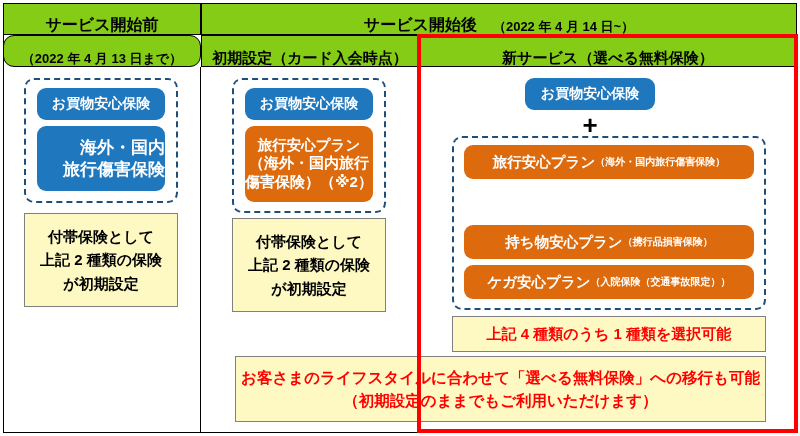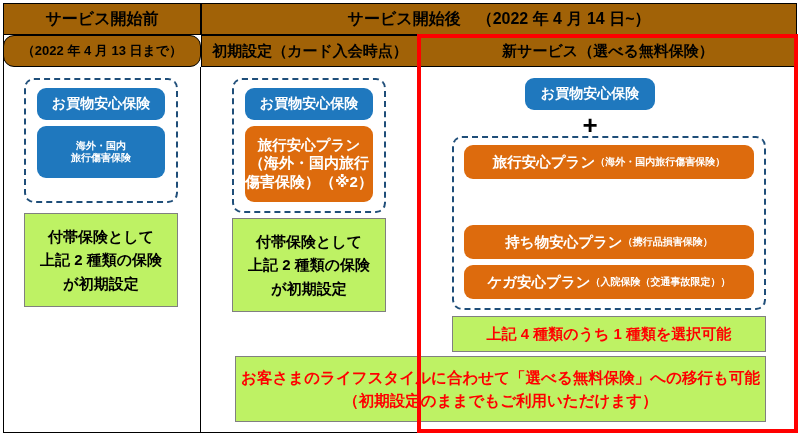--- a/index.html
+++ b/index.html
@@ -26,33 +26,33 @@
     left:3px; top:3px;
     width:794px; height:430px;
     box-sizing:border-box;
     border:1px solid #000;
   }
 
   
   .hdr{
     position:absolute;
     box-sizing:border-box;
-    background:#a16207;
+    background:#84cc16;
     border:1px solid #000;
-    display:flex;align-items:center;justify-content:center;
+    display:flex;align-items:flex-end;justify-content:center;
     text-align:center;
     line-height:1.1;
   }
   #hdr-before      { left:3px;   top:3px;  width:198px; height:32px; font-size:16px; }
   #hdr-before-date { left:3px;   top:35px; width:198px; height:32px; font-size:13px;border-radius:11px; }
   #hdr-after       { left:201px; top:3px;  width:596px; height:32px; font-size:16px; }
   #hdr-initial     { left:201px; top:35px; width:218px; height:32px; font-size:15px; }
   #hdr-new         { left:419px; top:35px; width:378px; height:32px; font-size:15px; }
 
-  .hdr .date-sub{ font-size:16px; margin-left:16px; font-weight:bold;}
+  .hdr .date-sub{ font-size:13px; margin-left:16px; font-weight:bold;}
 
   
   .vsep{
     position:absolute;
     width:1px;background:#000;
   }
   #vsep-1{ left:200px; top:67px; height:366px; }
   #vsep-2{ left:418px; top:67px; height:366px; }
 
   
@@ -81,21 +81,21 @@
     display:flex;align-items:center;justify-content:center;
     text-align:center;
     line-height:1.25;
   }
   .pill.blue  { background:#1F78BE; }
   .pill.orange{ background:#DD6B0D; }
 
   .note-box{
     position:absolute;
     box-sizing:border-box;
-    background:#bef264;
+    background:#fef9c3;
     border:1px solid #808080;
     display:flex;align-items:center;justify-content:center;
     text-align:center;
     line-height:1.55;
     font-size:15px;
     color:#000;
   }
   .note-box.red-text{ color:#FF0000; }
 
   .plus-sign{
@@ -106,21 +106,21 @@
     line-height:1;
     text-align:center;
   }
 
   .sub{ font-size:15px; font-weight:bold; }
   .ttl{ font-size:14.5px; font-weight:bold; }
 
   
   #c1-dashed { left:24px;  top:78px;  width:154px; height:125px; }
   #c1-pill-1 { left:37px;  top:88px;  width:128px; height:32px;  font-size:14px; }
-  #c1-pill-2 { left:37px;  top:126px; width:128px; height:52px;  font-size:10px; flex-direction:column; }
+  #c1-pill-2 { left:37px;  top:126px; width:128px; height:65px;  font-size:17px; flex-direction:column;align-items:flex-end; }
   #c1-note   { left:24px;  top:213px; width:154px; height:94px; }
 
   
   #c2-dashed { left:232px; top:78px;  width:154px; height:135px; }
   #c2-pill-1 { left:245px; top:88px;  width:128px; height:32px;  font-size:14px; }
   #c2-pill-2 { left:245px; top:126px; width:128px; height:76px;  flex-direction:column; }
   #c2-note   { left:232px; top:218px; width:154px; height:94px; }
 
   
   #c3-pill-top { left:525px; top:78px; width:130px; height:32px; font-size:14px; }

